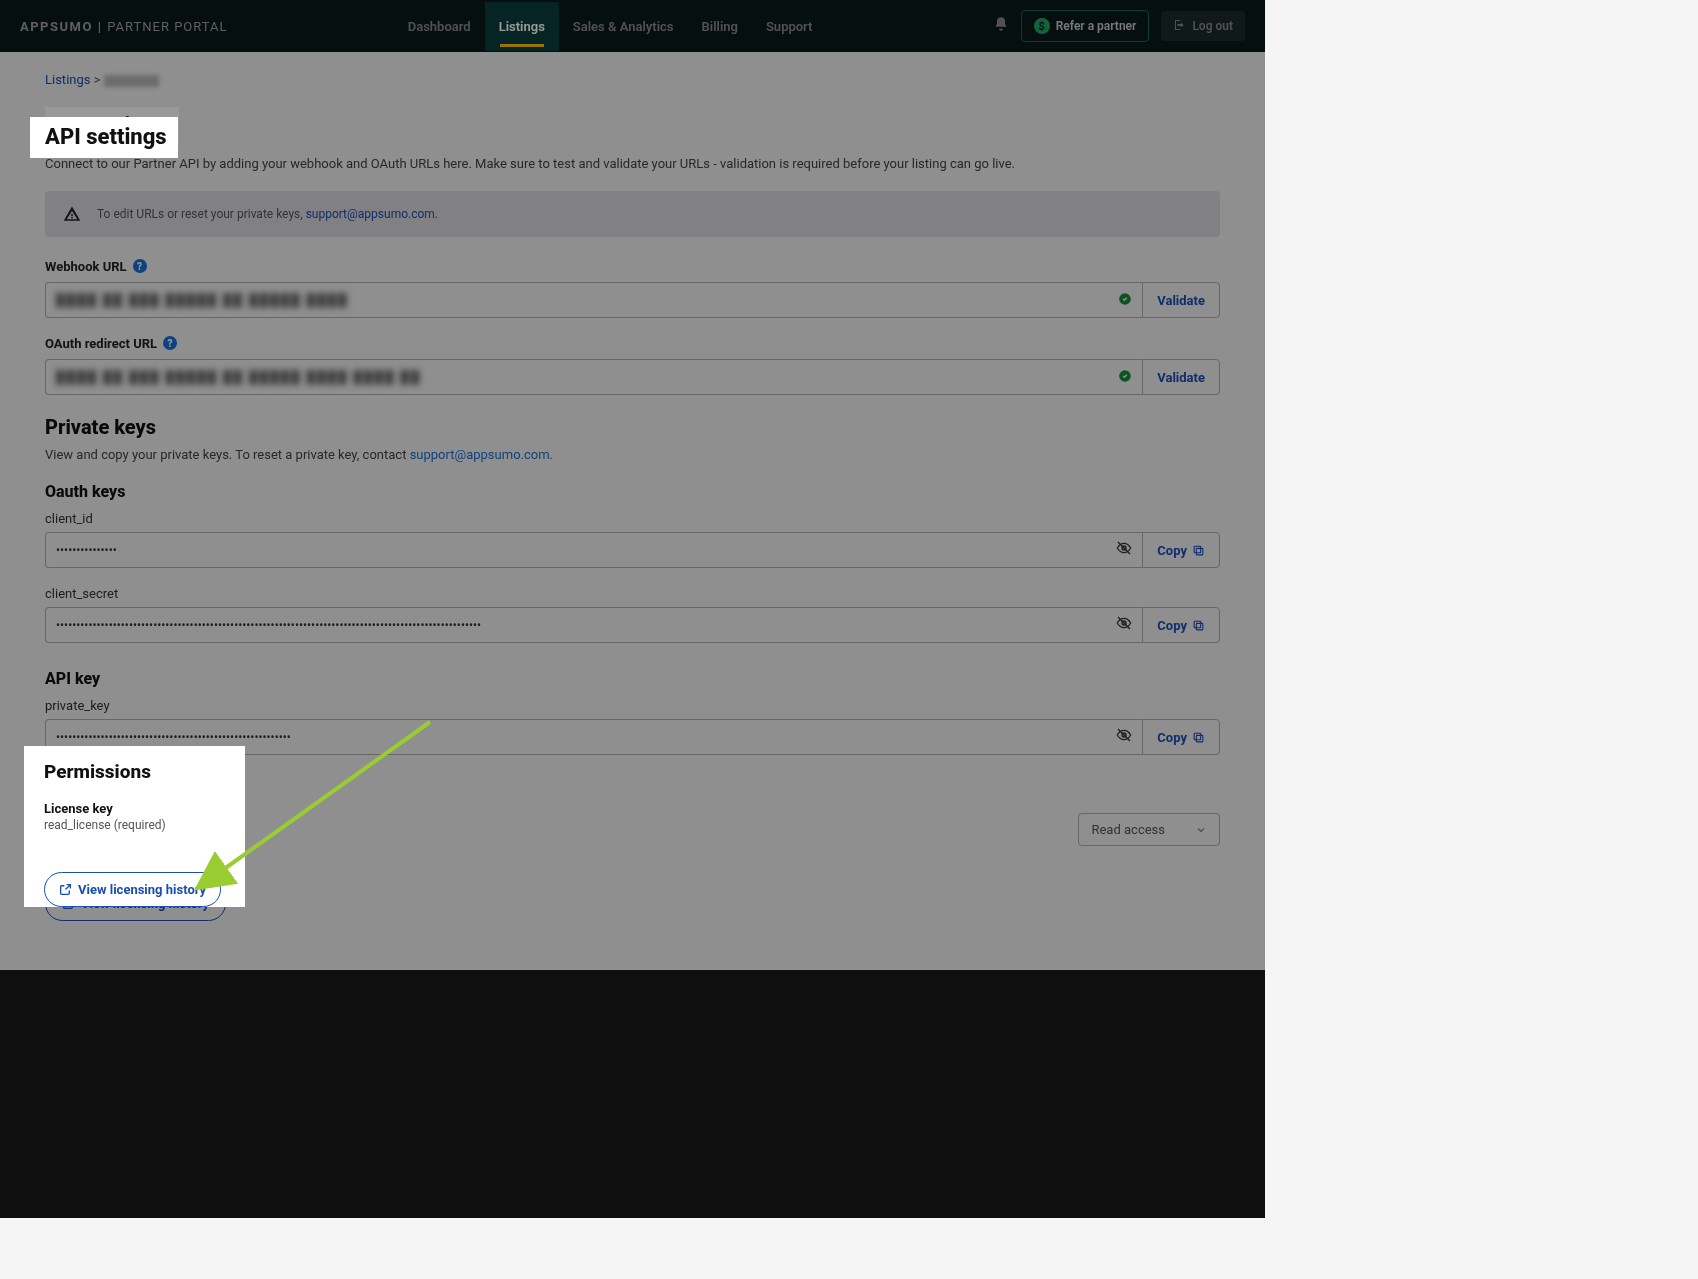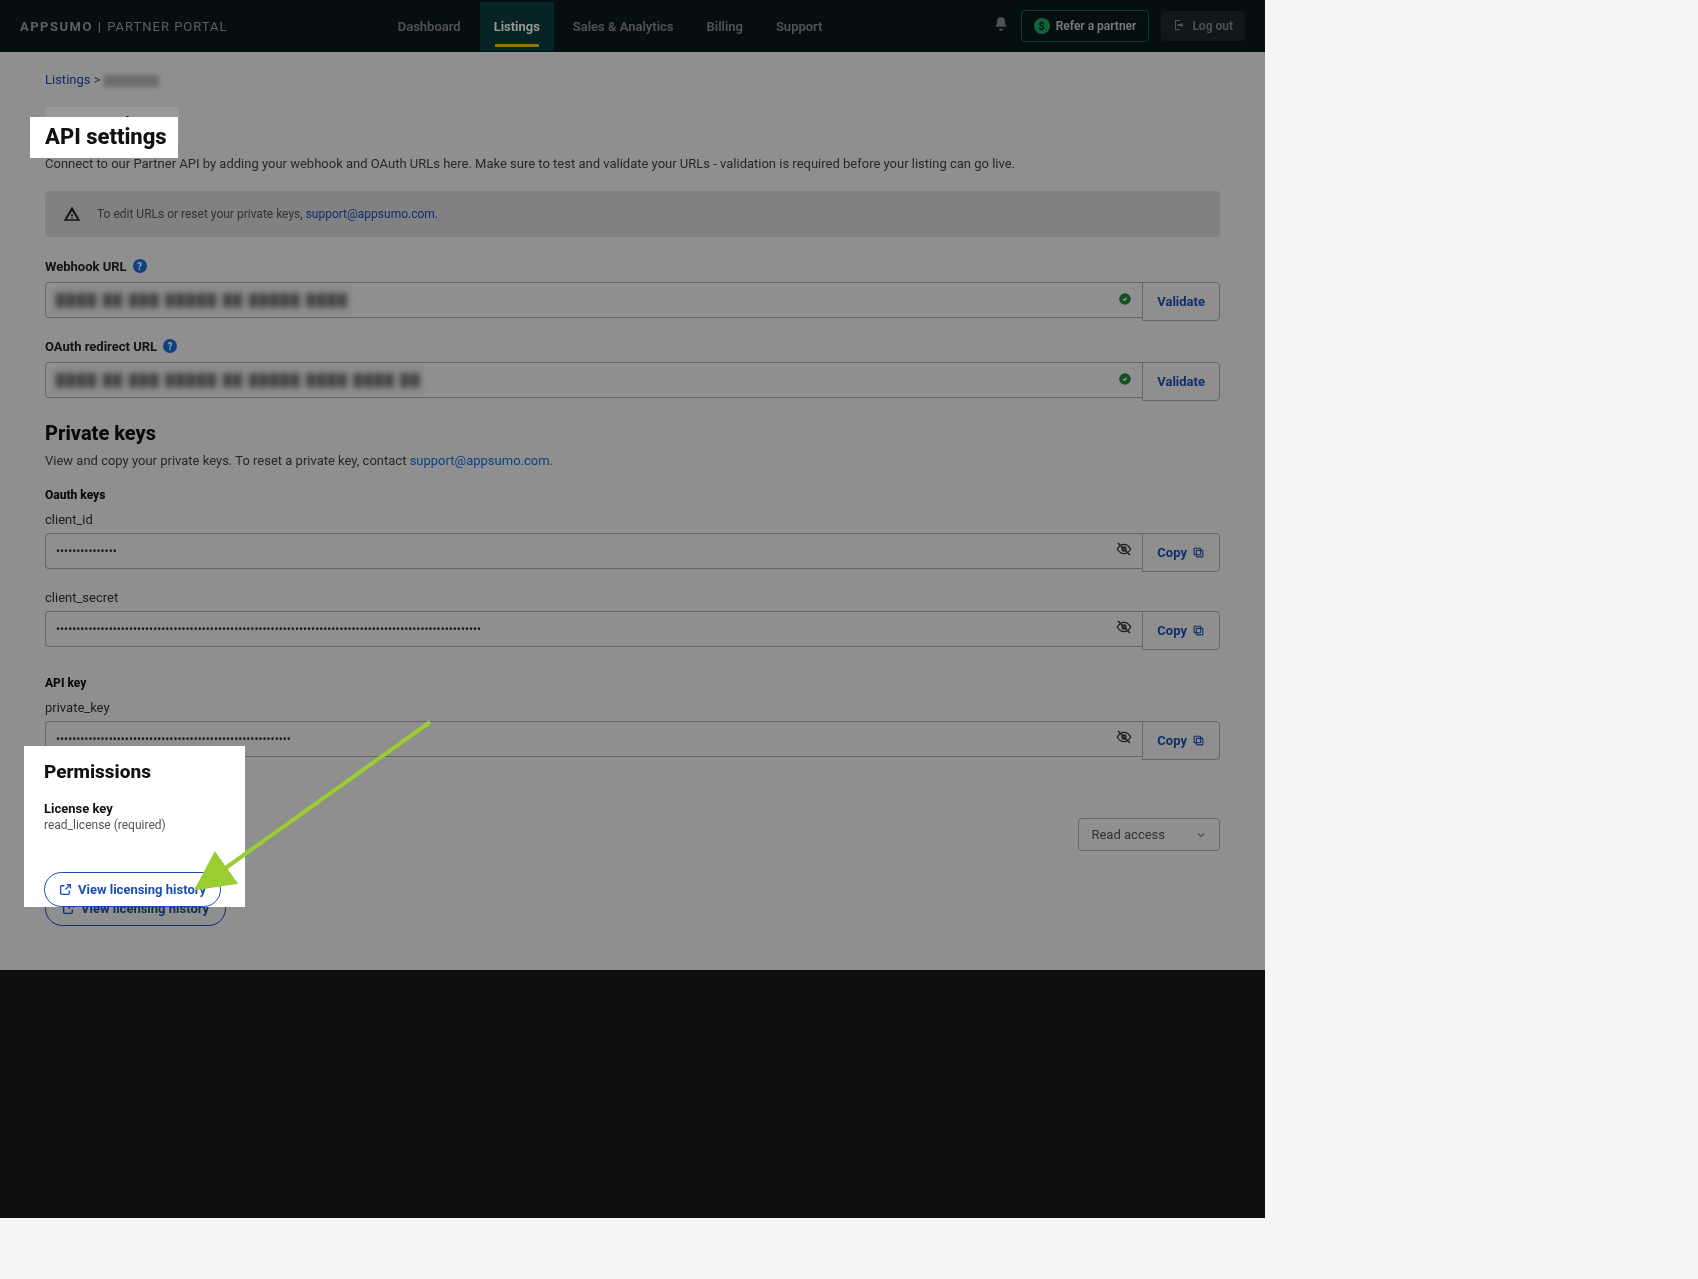--- a/index.html
+++ b/index.html
@@ -34,21 +34,20 @@
   font-size: 13px;
   letter-spacing: 1.5px;
   font-weight: 700;
 }
 .brand .portal {
   font-weight: 400;
   letter-spacing: 1px;
 }
 .nav {
   display: flex;
-  gap: 5px;
   justify-content: center;
 }
 .nav-item {
   color: #888;
   font-size: 13px;
   font-weight: 600;
   padding: 17px 14px;
   cursor: pointer;
   position: relative;
 }
@@ -215,42 +214,42 @@
 .eye-off {
   color: #333;
 }
 .side-btn {
   border: 1px solid #aaa;
   border-radius: 0 4px 4px 0;
   background: #eee;
   color: #1a4db3;
   font-weight: 700;
   font-size: 13px;
-  padding: 11px 14px;
+  padding: 0 14px;
   display: flex;
   align-items: center;
   gap: 5px;
 }
 h2 {
   font-size: 20px;
   font-weight: 800;
   color: #111;
   margin: 20px 0 8px;
 }
 .sub2 {
   font-size: 13px;
   color: #444;
   margin-bottom: 20px;
 }
 .sub2 a {
   color: #1a6dd8;
   text-decoration: none;
 }
 h3 {
-  font-size: 12px;
+  font-size: 16px;
   font-weight: 800;
   color: #111;
   margin: 16px 0 10px;
 }
 .small-label {
   font-size: 13px;
   color: #333;
   margin-bottom: 6px;
 }
 .perm-row {

